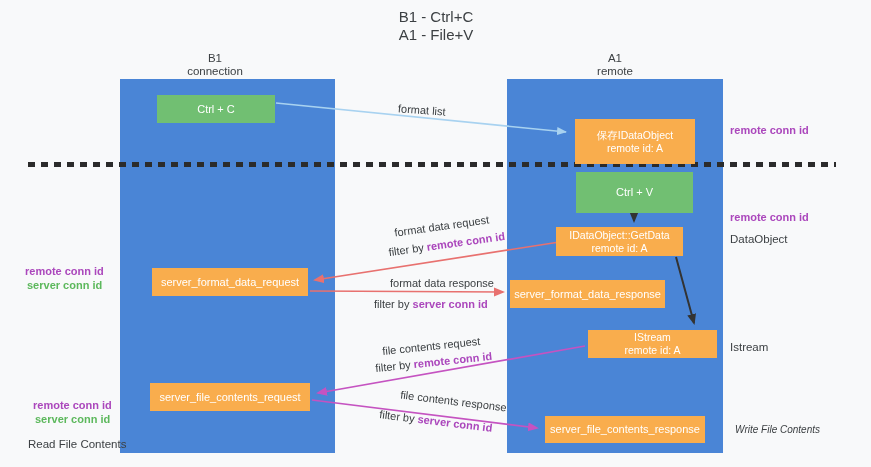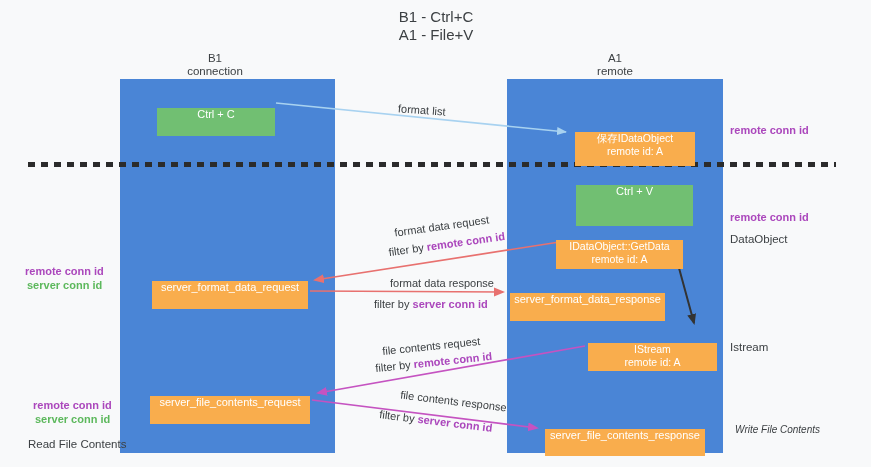--- a/index.html
+++ b/index.html
@@ -6,22 +6,22 @@
   .canvas {
     position:relative; width:871px; height:467px;
     background:#f8f9fa; font-family:"Liberation Sans", sans-serif;
     overflow:hidden;
   }
   .abs { position:absolute; }
   .lane { background:#4a85d6; }
   .title { font-size:15px; line-height:18px; color:#3c4043; text-align:center; }
   .hdr { font-size:11.5px; line-height:13px; color:#3c4043; text-align:center; }
   .box {
-    display:flex; flex-direction:column; align-items:center; 
-    color:#ffffff; text-align:center; font-size:11px; line-height:13px; white-space:nowrap;margin-top:13px;
+    display:flex; flex-direction:column; align-items:center; justify-content:center;
+    color:#ffffff; text-align:center; font-size:11px; line-height:13px; white-space:nowrap;
   }
   .orange { background:#f9ad4d; }
   .green  { background:#71bf72; }
   .lbl { font-size:11px; color:#3c4043; white-space:nowrap; }
   .purple { color:#ab47bc; font-weight:bold; }
   .greenid { color:#5cb85c; font-weight:bold; }
   .dashline {
     height:5px;
     background:repeating-linear-gradient(90deg,#2b2b2b 0 7px,transparent 7px 13px);
   }
@@ -72,21 +72,21 @@
     <line x1="566" y1="241" x2="315" y2="280" stroke="#e8716f" stroke-width="1.7" marker-end="url(#mRed)"></line>
     <line x1="310" y1="291" x2="503" y2="292" stroke="#e8716f" stroke-width="1.7" marker-end="url(#mRed)"></line>
     <line x1="585" y1="346" x2="318" y2="393" stroke="#c553c1" stroke-width="1.7" marker-end="url(#mMagenta)"></line>
     <line x1="312" y1="400" x2="537" y2="428" stroke="#c553c1" stroke-width="1.7" marker-end="url(#mMagenta)"></line>
   </svg>
 
   <div class="abs box green" style="left:157px; top:95px; width:118px; height:28px;">
     <div>Ctrl + C</div>
   </div>
 
-  <div class="abs box orange" style="left:575px; top:119px; width:120px; height:34px; font-size:10.5px;">
+  <div class="abs box orange" style="left:575px; top:119px; width:120px; height:45px; font-size:10.5px;">
     <div>保存IDataObject</div>
     <div>remote id: A</div>
   </div>
 
   <div class="abs box green" style="left:576px; top:172px; width:117px; height:41px;">
     <div>Ctrl + V</div>
   </div>
 
   <div class="abs box orange" style="left:556px; top:227px; width:127px; height:29px; font-size:10.5px;">
     <div>IDataObject::GetData</div>

